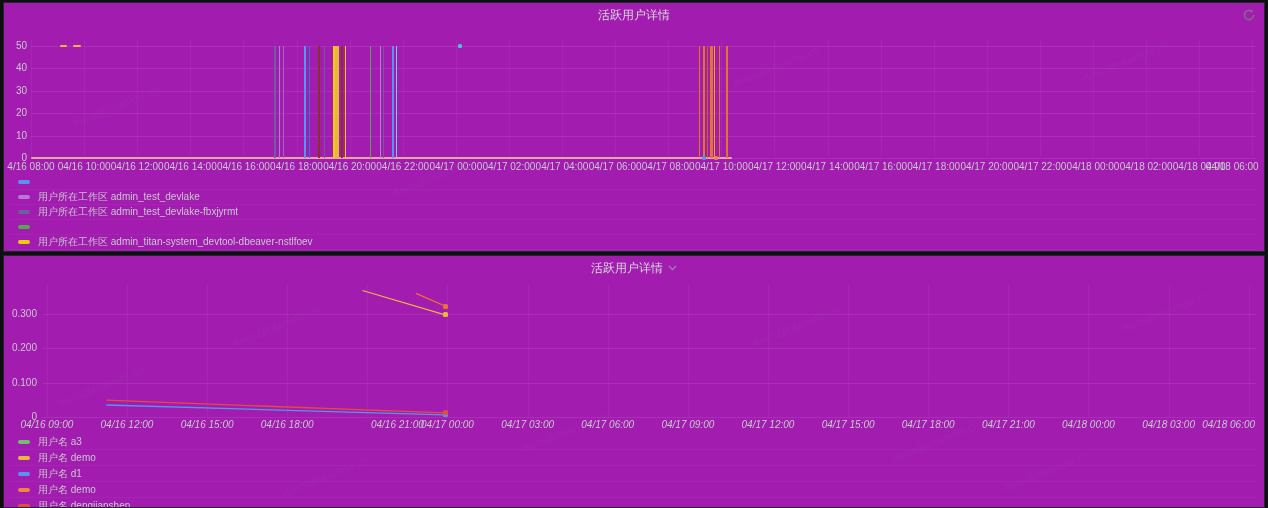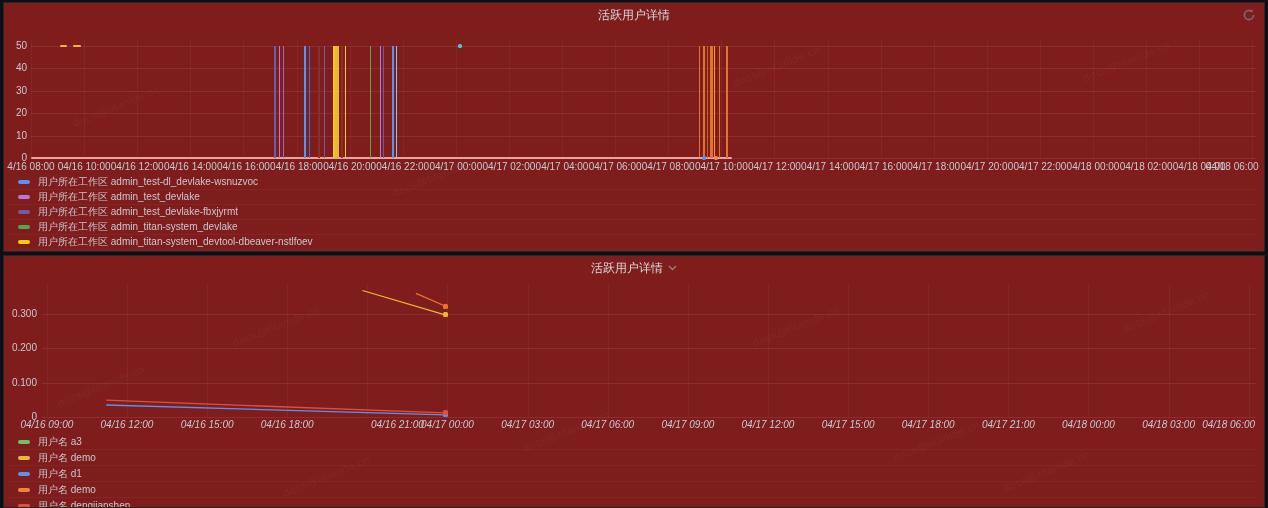--- a/index.html
+++ b/index.html
@@ -1,18 +1,18 @@
 <!DOCTYPE html>
 <html><head>
 <meta charset="utf-8">
 <style>
   html,body{margin:0;padding:0;background:#0d0f12;}
   body{font-family:"Liberation Sans","DejaVu Sans",sans-serif;}
   .page{position:relative;width:1268px;height:508px;background:#0d0f12;overflow:hidden;}
-  .panel{position:absolute;left:3px;width:1262px;background:#7f1d1d;border:1px solid #23262b;box-sizing:border-box;overflow:hidden;}
+  .panel{position:absolute;left:3px;width:1262px;background:#a21caf;border:1px solid #23262b;box-sizing:border-box;overflow:hidden;}
   .panel1{top:2px;height:250px;}
   .panel2{top:255px;height:253px;}
   .panel-header{position:absolute;top:0;left:0;right:0;height:24px;display:flex;align-items:center;justify-content:center;color:#d8d9da;font-size:12px;font-weight:500;cursor:pointer;}
   .refresh-icon{position:absolute;right:8px;top:5px;width:14px;height:14px;cursor:pointer;opacity:.75;}
   .chevron-icon{margin-left:5px;opacity:.7;}
   .plot{position:absolute;}
   .p1-plot{left:27px;right:8px;top:36px;height:119px;}
   .p2-plot{left:38px;right:8px;top:28px;height:133px;}
   .yaxis{position:absolute;color:#c8c9ce;font-size:10px;}
   .p1-yaxis{left:0;top:36px;width:23px;height:119px;}
@@ -145,33 +145,31 @@
         <span class="xlabel" style="left: 78.0261%;">04/17 20:00</span>
         <span class="xlabel" style="left: 82.3609%;">04/17 22:00</span>
         <span class="xlabel" style="left: 86.6957%;">04/18 00:00</span>
         <span class="xlabel" style="left: 91.0304%;">04/18 02:00</span>
         <span class="xlabel" style="left: 95.3652%;">04/18 04:00</span>
         <span class="xlabel" style="left: 99.7%;">04/18 06:00</span>
       </div>
     <div class="legend p1-legend" id="p1-legend">
         <div class="legend-row">
           <span class="swatch" style="background: rgb(87, 148, 242);"></span>
-          <span class="legend-label">用户所在工作区 admin_test-dl_devlake-wsnuzvoc</span>
         </div>
         <div class="legend-row">
           <span class="swatch" style="background: rgb(184, 119, 217);"></span>
           <span class="legend-label">用户所在工作区 admin_test_devlake</span>
         </div>
         <div class="legend-row">
           <span class="swatch" style="background: rgb(112, 93, 160);"></span>
           <span class="legend-label">用户所在工作区 admin_test_devlake-fbxjyrmt</span>
         </div>
         <div class="legend-row">
           <span class="swatch" style="background: rgb(86, 166, 75);"></span>
-          <span class="legend-label">用户所在工作区 admin_titan-system_devlake</span>
         </div>
         <div class="legend-row">
           <span class="swatch" style="background: rgb(242, 204, 12);"></span>
           <span class="legend-label">用户所在工作区 admin_titan-system_devtool-dbeaver-nstlfoev</span>
         </div>
       </div>
   </section>
 
   <section class="panel panel2">
     <header class="panel-header">

